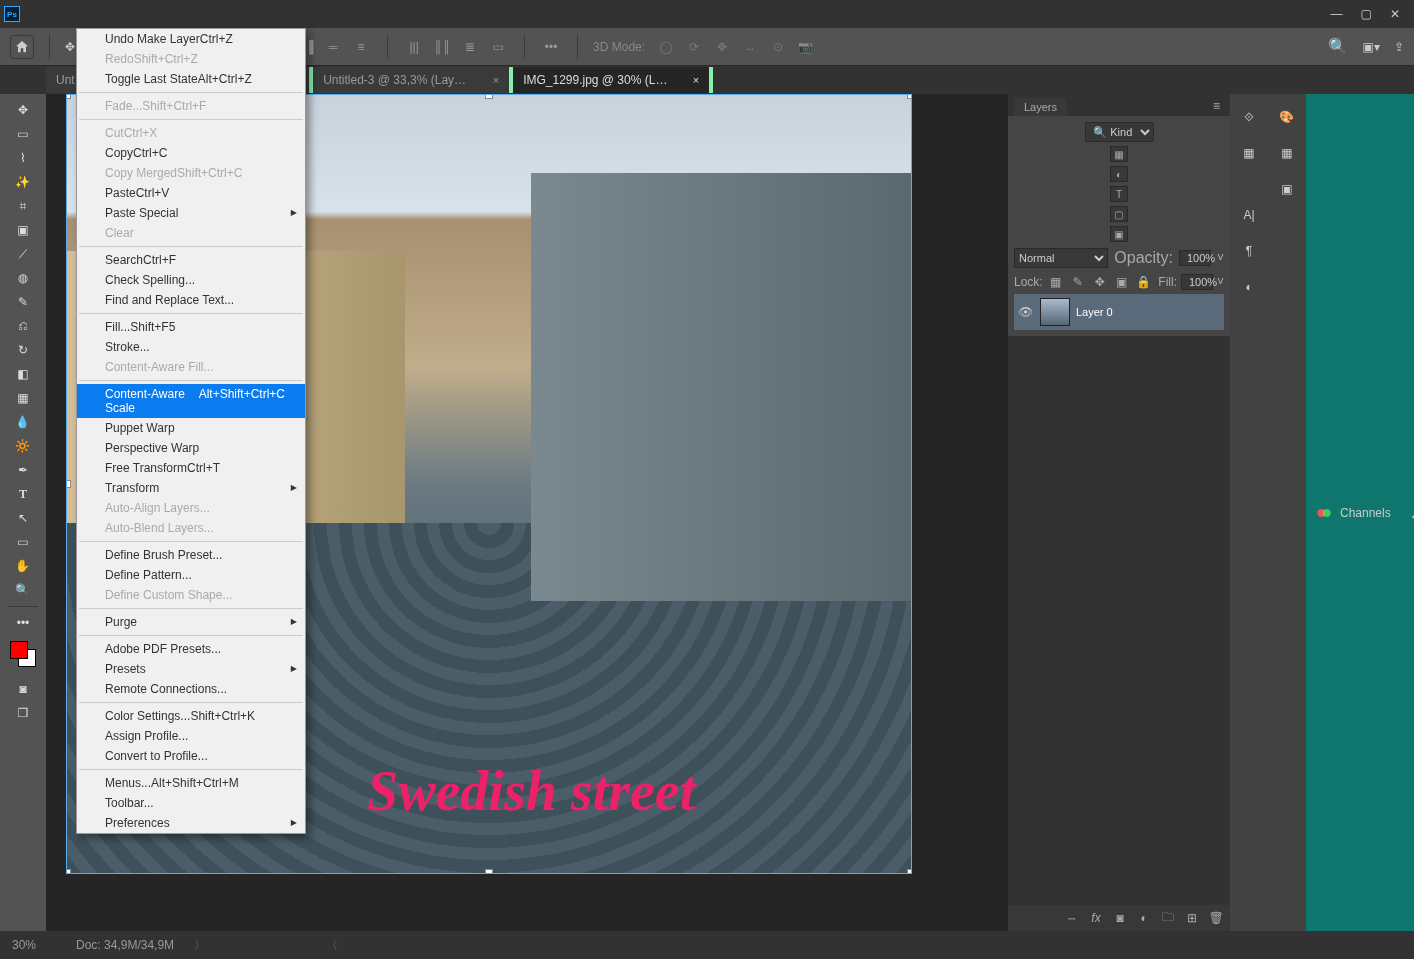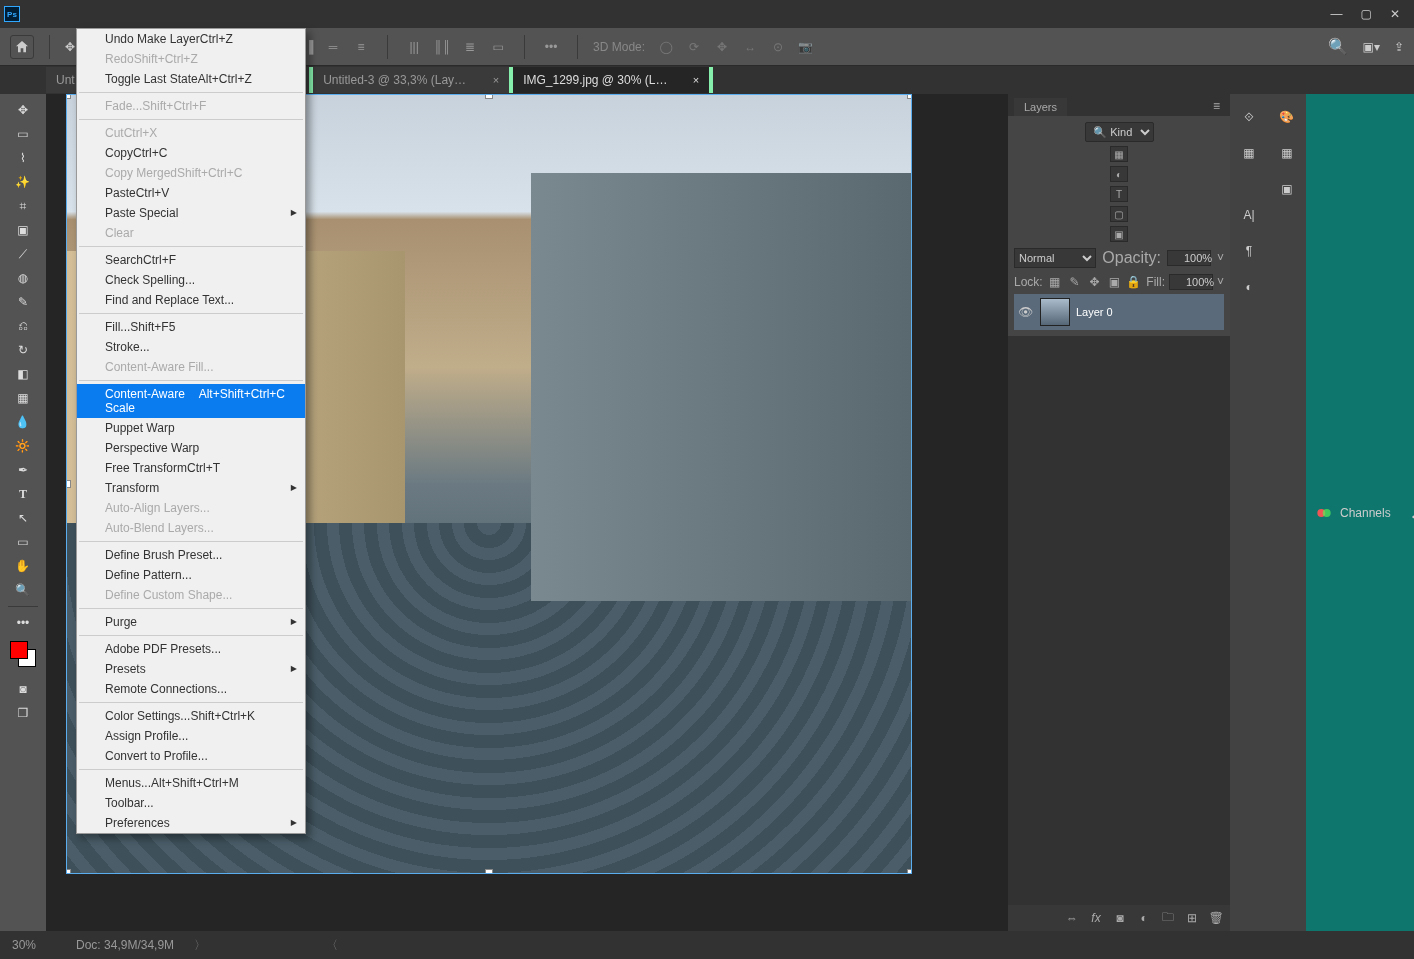--- a/index.html
+++ b/index.html
@@ -41,21 +41,21 @@
 .right-panels { width:222px; background:#383838; display:flex; flex-direction:column; }
 .panel-tabs { height:22px; background:#323232; display:flex; padding:0 6px; align-items:flex-end; }
 .panel-tab { padding:3px 10px; color:#aaa; background:#383838; font-size:11px; }
 .panel-body { padding:6px; background:#454545; }
 .kind-row { display:flex; align-items:center; gap:4px; margin-bottom:6px;flex-direction:column; }
 .kind-select { flex:1; background:#383838; border:1px solid #2a2a2a; color:#ccc; padding:2px 4px; font-size:11px; border-radius:2px; }
 .filter-icon { width:18px; height:16px; background:#383838; border:1px solid #2a2a2a; display:flex; align-items:center; justify-content:center; color:#aaa; font-size:10px; }
 .blend-row { display:flex; align-items:center; gap:6px; margin-bottom:6px; }
 .blend-select { flex:1; background:#383838; border:1px solid #2a2a2a; color:#ccc; padding:2px 0; font-size:11px; }
 .opacity-label { color:#aaa; font-size:16px; }
-.opacity-val { background:#383838; border:1px solid #2a2a2a; color:#ccc; padding:1px 16px; font-size:11px; width:44px; text-align:right; }
+.opacity-val { background:#383838; border:1px solid #2a2a2a; color:#ccc; padding:1px 7px; font-size:11px; width:32px; text-align:right; }
 .lock-row { display:flex; align-items:center; gap:4px; margin-bottom:4px; font-size:11px; color:#aaa; }
 .lock-icon { width:18px; height:16px; display:flex; align-items:center; justify-content:center; }
 .layer-row { display:flex; align-items:center; background:#5a6a7a; height:36px; padding:0 4px; gap:6px; }
 .layer-eye { width:16px; }
 .layer-thumb { width:30px; height:28px; background:linear-gradient(#aabbcc,#556677); border:1px solid #222; }
 .layer-name { color:#fff; font-size:11px; }
 .panel-footer { height:26px; background:#383838; display:flex; align-items:center; justify-content:flex-end; gap:8px; padding:0 6px; }
 .panel-footer .fi { width:16px; color:#aaa; text-align:center; font-size:12px; }
 
 .side-icons { width:38px; background:#424242; display:flex; flex-direction:column; align-items:center; gap:14px; padding-top:12px; }
@@ -181,20 +181,21 @@
       <div class="fg"></div>
       <div class="bg"></div>
     </div>
     <div class="tool" style="margin-top:10px">◙</div>
     <div class="tool">❐</div>
   </div>
 
   <div class="canvas-area">
     <div class="canvas-img">
       <div class="road"></div>
+      <div class="script-text">Swedish street</div>
       <div class="sel-handle" style="top:-4px;left:-4px"></div>
       <div class="sel-handle" style="top:-4px;left:50%;margin-left:-4px"></div>
       <div class="sel-handle" style="top:-4px;right:-4px"></div>
       <div class="sel-handle" style="top:50%;left:-4px;margin-top:-4px"></div>
       <div class="sel-handle" style="top:50%;right:-4px;margin-top:-4px"></div>
       <div class="sel-handle" style="bottom:-4px;left:-4px"></div>
       <div class="sel-handle" style="bottom:-4px;left:50%;margin-left:-4px"></div>
       <div class="sel-handle" style="bottom:-4px;right:-4px"></div>
     </div>
   </div>

